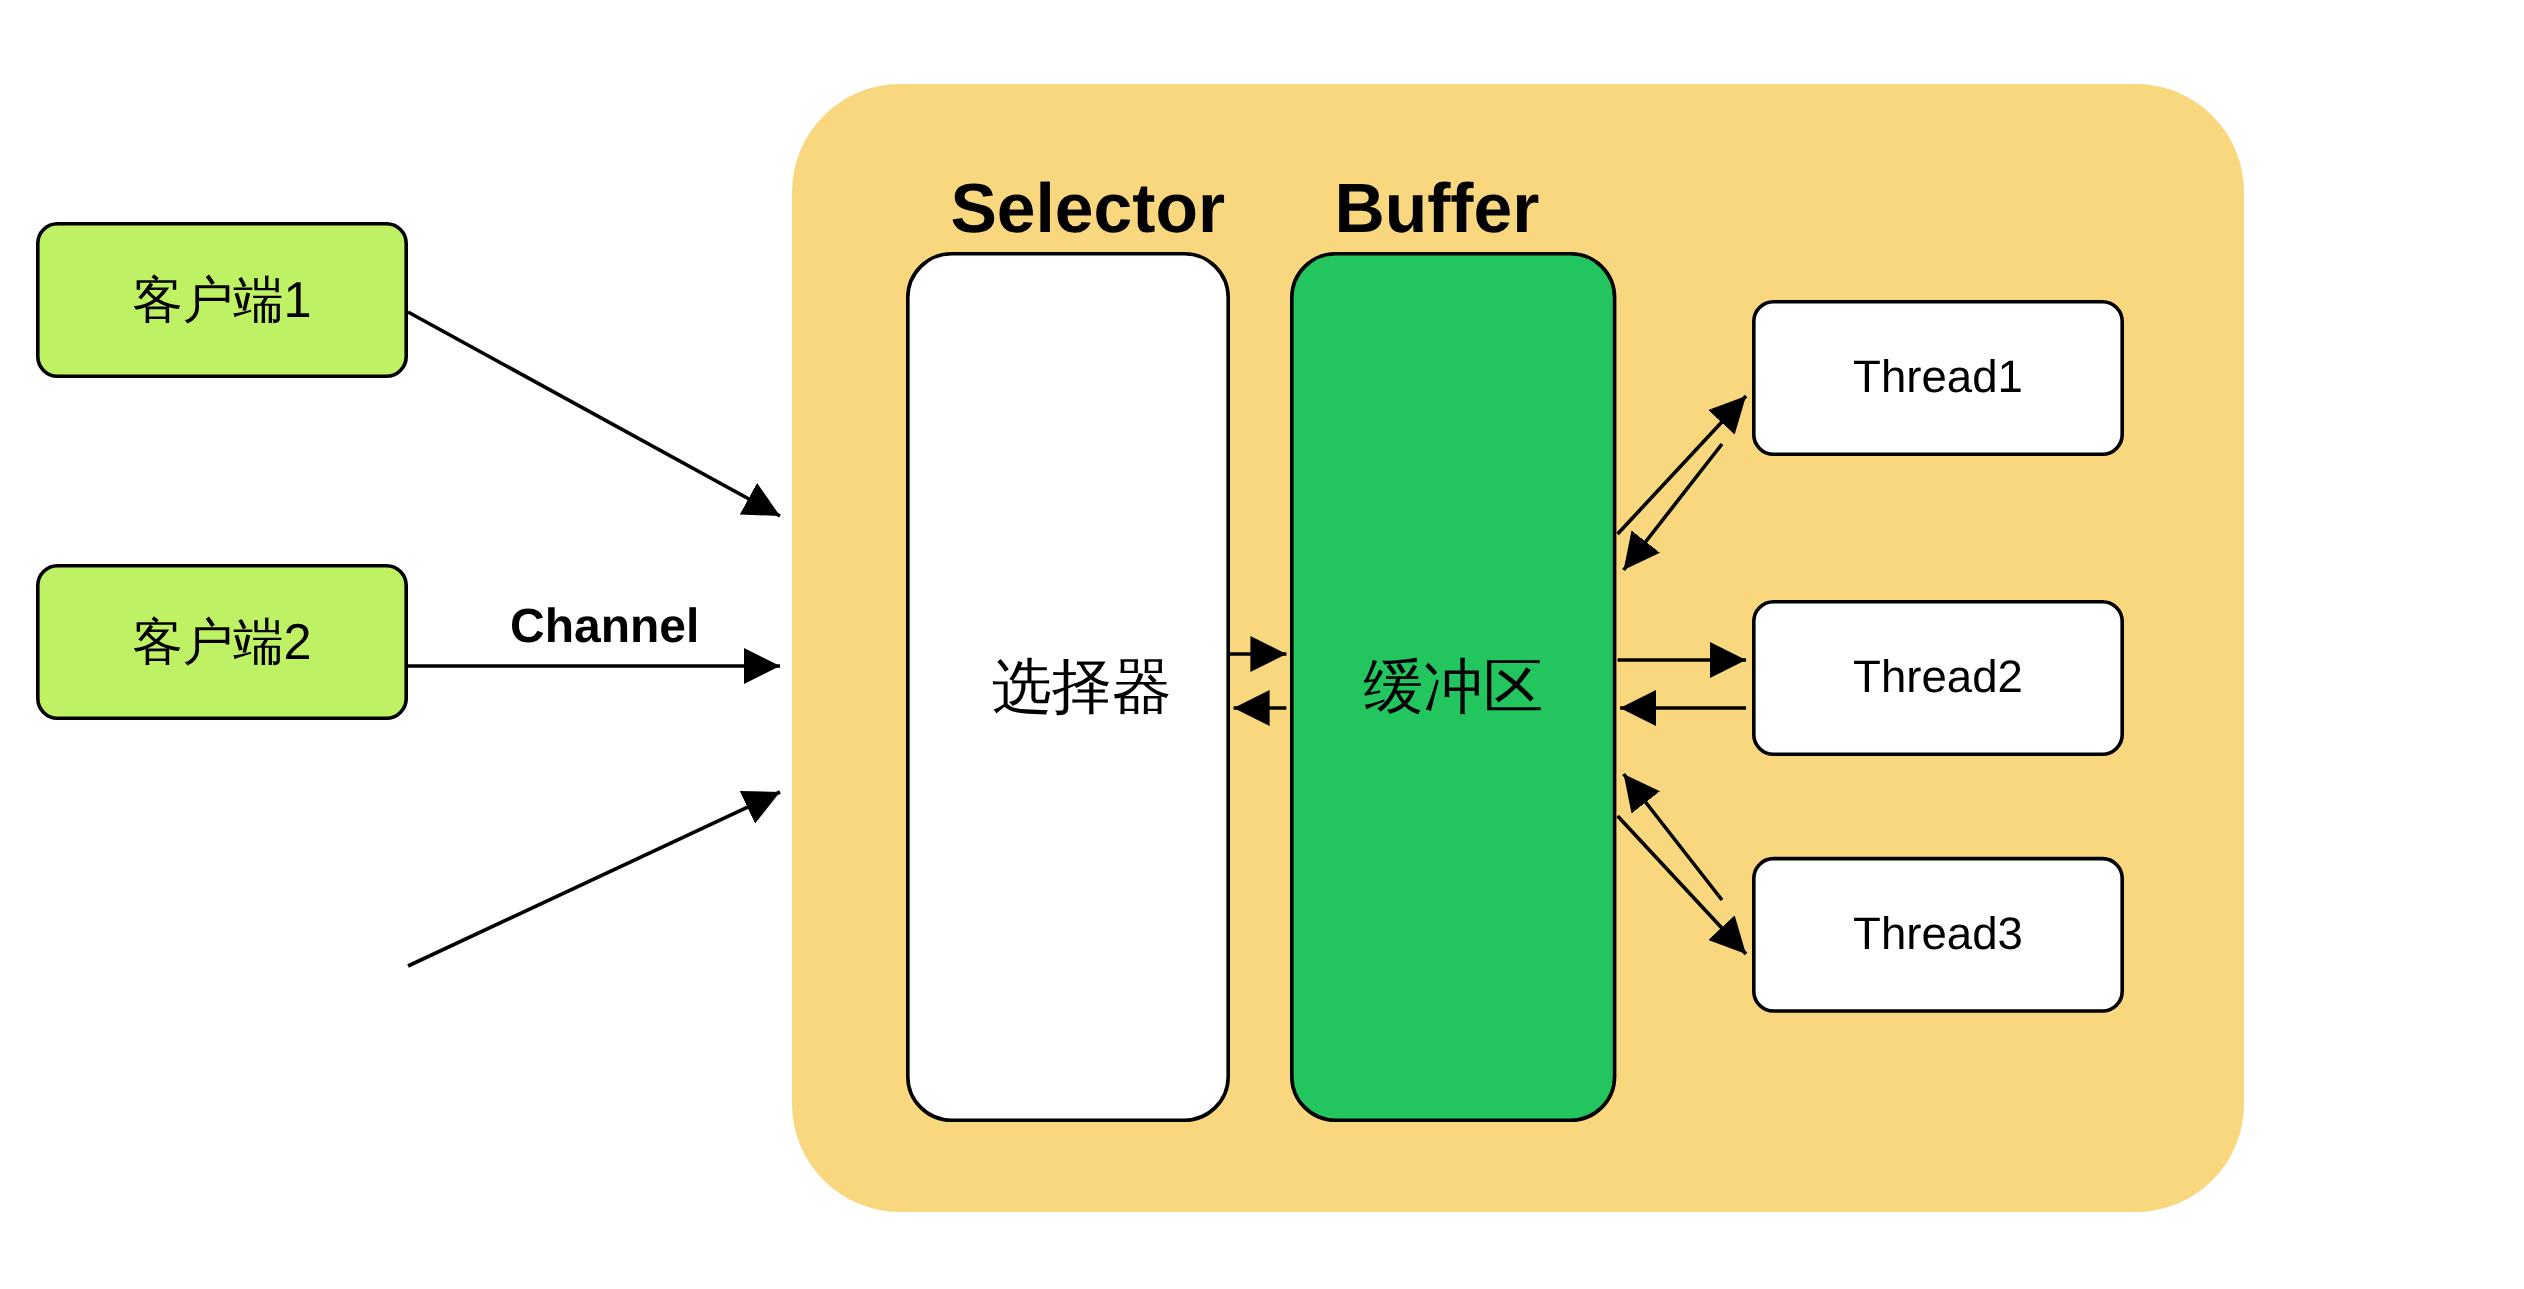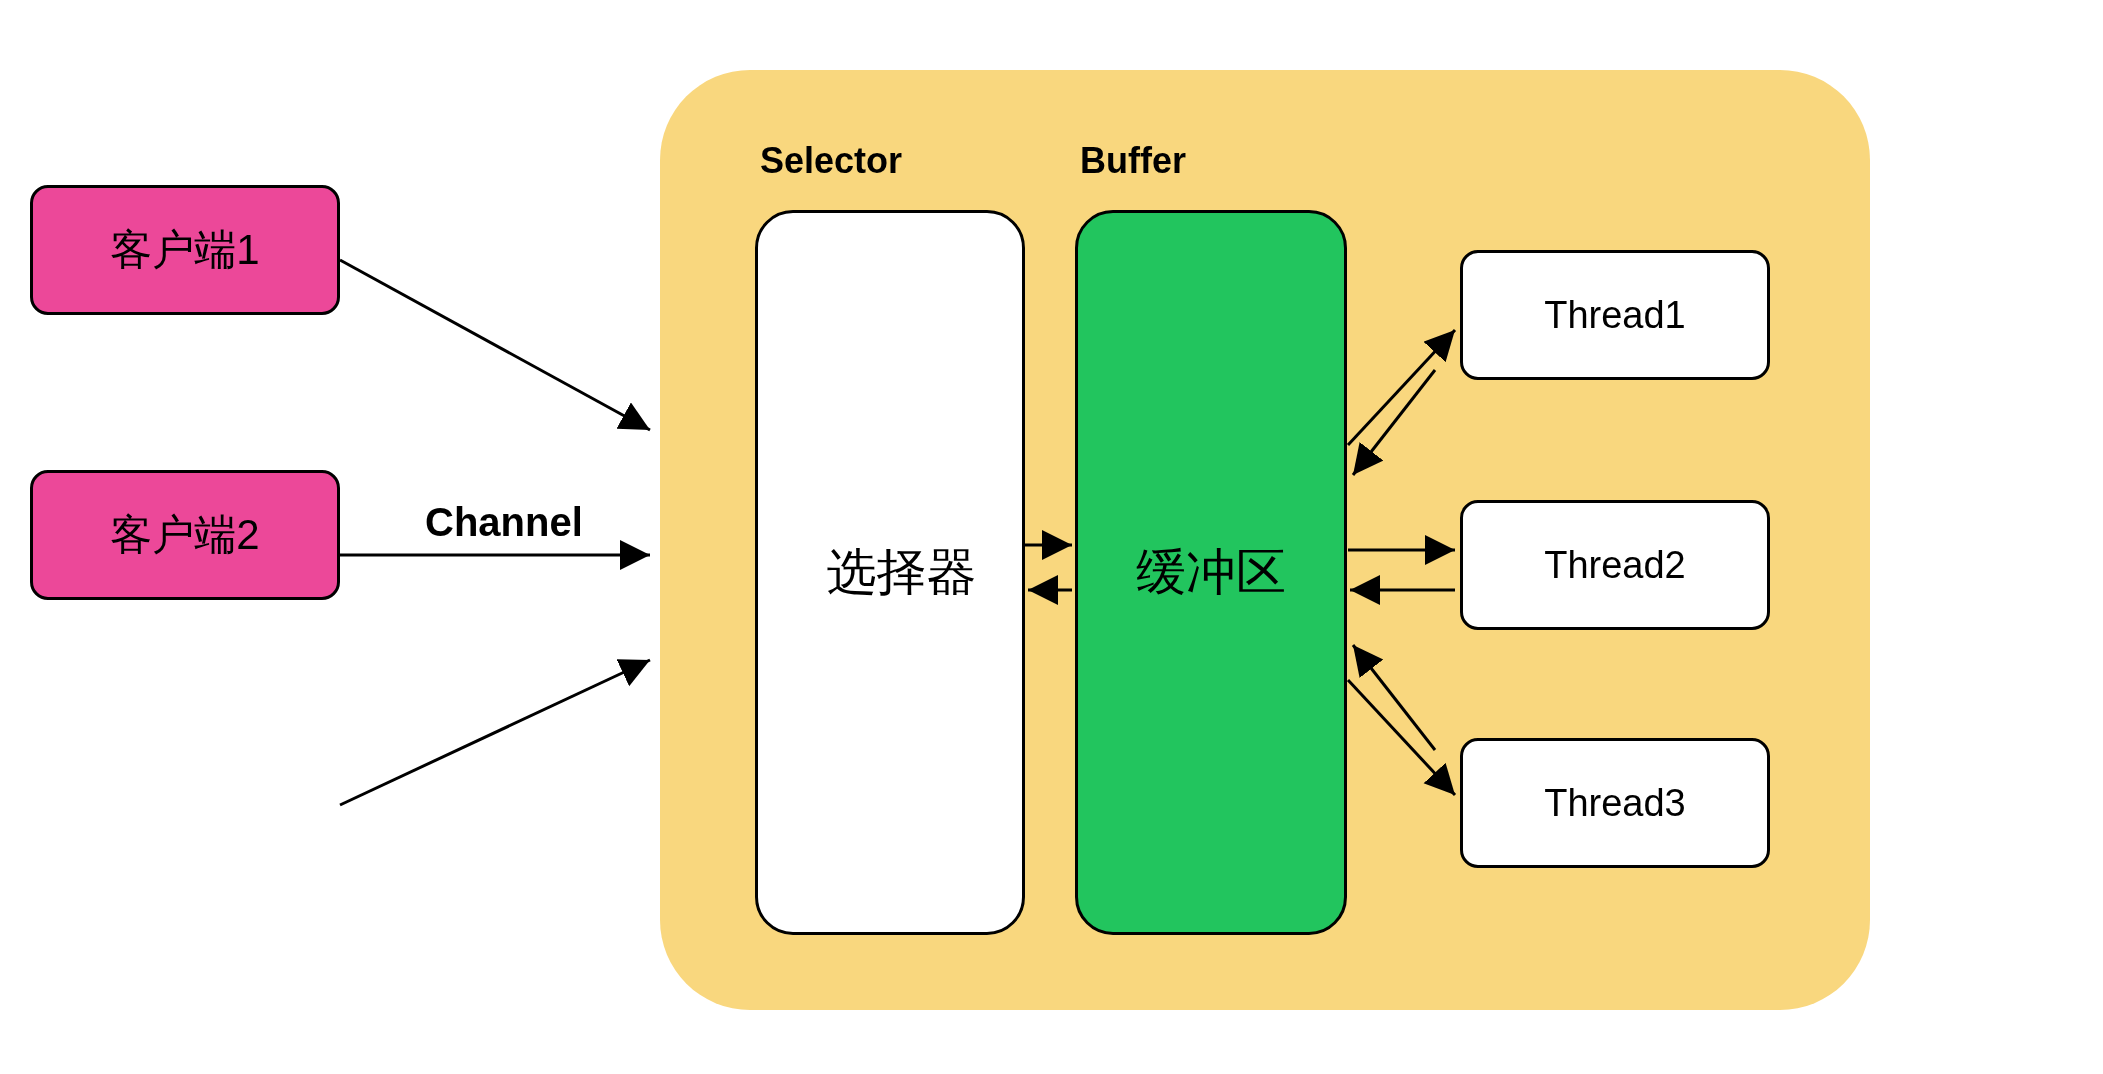--- a/index.html
+++ b/index.html
@@ -14,43 +14,44 @@
     position: absolute;
     left: 0;
     top: 0;
     width: 2103px;
     height: 1074px;
   }
   .client-box {
     position: absolute;
     width: 310px;
     height: 130px;
-    background: #ec4899;
+    background: #bef264;
     border: 3px solid #000;
     border-radius: 18px;
     display: flex;
     align-items: center;
     justify-content: center;
     font-size: 42px;
     color: #000;
   }
   .server-container {
     position: absolute;
     left: 660px;
     top: 70px;
     width: 1210px;
     height: 940px;
     background: #f9d77e;
     border-radius: 90px;
   }
   .header-label {
     position: absolute;
-    font-size: 36px;
+    font-size: 58px;
     font-weight: bold;
     color: #000;
+    margin-left: 32px;
   }
   .selector-box {
     position: absolute;
     left: 755px;
     top: 210px;
     width: 270px;
     height: 725px;
     background: #fff;
     border: 3px solid #000;
     border-radius: 38px;
@@ -122,21 +123,21 @@
   <div class="buffer-box">
     <span>缓冲区</span>
   </div>
 
   <div class="thread-box" style="left:1460px; top:250px;align-items:center;">
     <span>Thread1</span>
   </div>
   <div class="thread-box" style="left:1460px; top:500px;">
     <span>Thread2</span>
   </div>
-  <div class="thread-box" style="left:1460px; top:738px;">
+  <div class="thread-box" style="left:1460px; top:714px;">
     <span>Thread3</span>
   </div>
 
   <div style="position:absolute; left:425px; top:500px; font-size:40px; font-weight:bold; color:#000;">Channel</div>
 
   <svg class="svg-arrows">
     <defs>
       <marker id="ah-right" markerWidth="12" markerHeight="12" refX="10" refY="5" orient="auto">
         <path d="M0,0 L10,5 L0,10 Z" fill="#000"></path>
       </marker>

